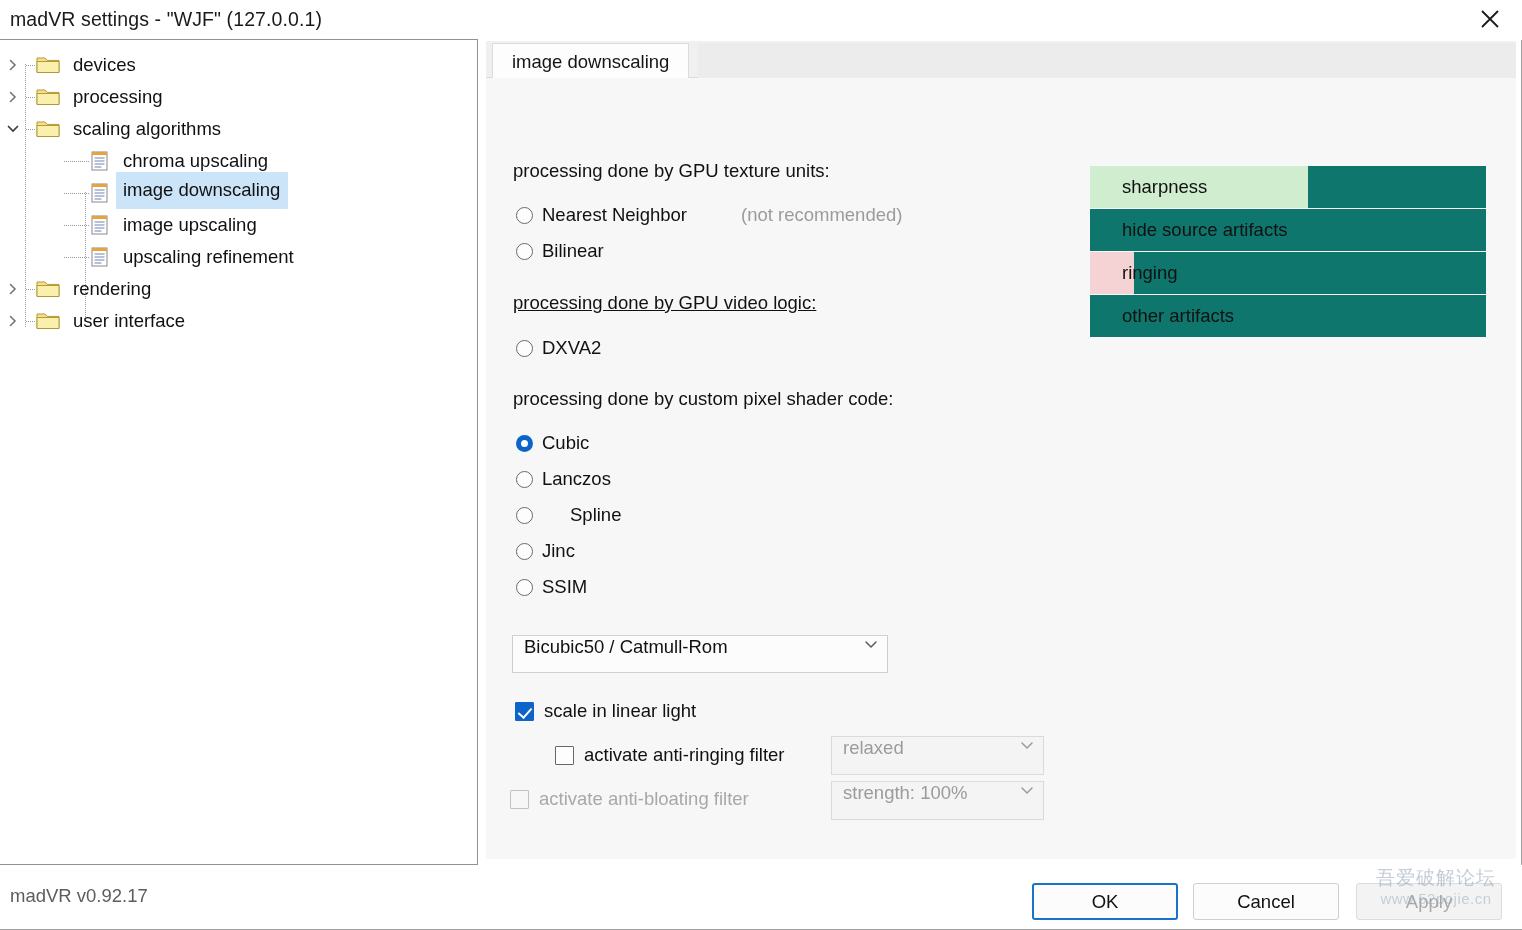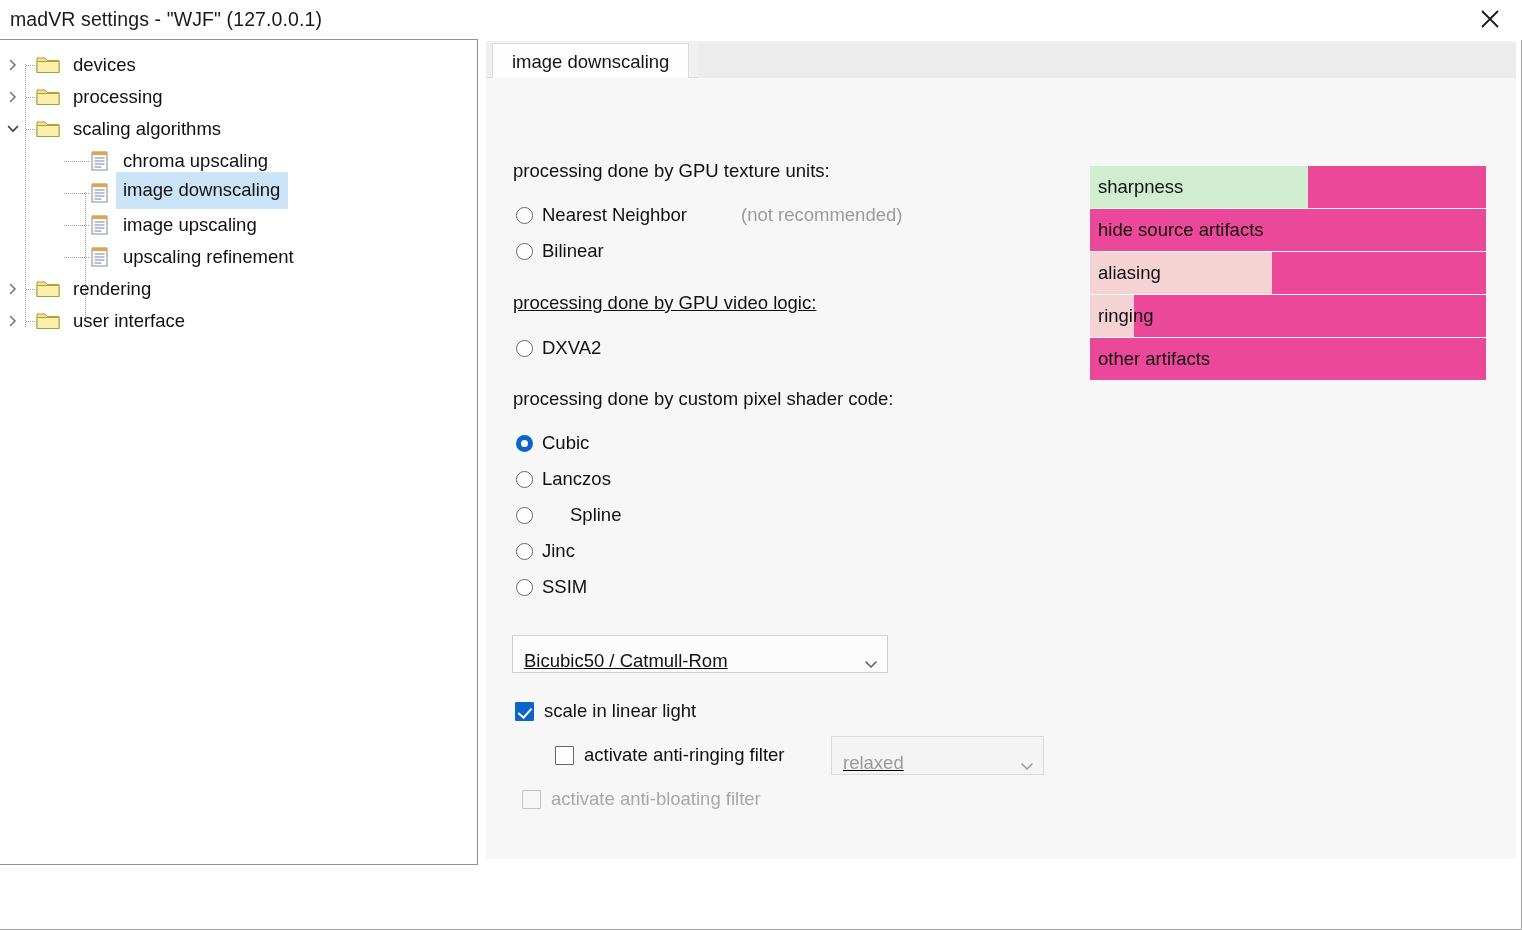--- a/index.html
+++ b/index.html
@@ -215,23 +215,22 @@
     color: #9b9b9b;
     white-space: nowrap;
   }
 
   
   .combo {
     position: absolute;
     background: #fcfcfc;
     border: 1px solid #cfcfcf;
     display: flex;
-    align-items: flex-end;
+    align-items: flex-start;
     cursor: default;
-    text-decoration: underline;
   }
   .combo .val {
     font-size: 18.5px;
     color: #111111;
     padding-left: 11px;
     flex: 1;
     white-space: nowrap;
     overflow: hidden;
   }
   .combo.disabled { background: #f4f4f4; border-color: #dadada; }
@@ -280,25 +279,26 @@
 
   
   .legend {
     position: absolute;
     left: 604px; top: 88px;
     width: 396px;
   }
   .lrow {
     position: relative;
     height: 42px;
-    background: #ec4899;
+    background: #0f766e;
     margin-bottom: 1px;
     display: flex;
     align-items: center;
     overflow: hidden;
+    padding-left: 24px;
   }
   .lbar {
     position: absolute;
     left: 0; top: 0; bottom: 0;
   }
   .ltext {
     position: relative;
     font-size: 18.5px;
     color: #111111;
     padding-left: 8px;
@@ -601,45 +601,61 @@
       </div>
       <div class="combo disabled" style="left:345px; top:658px; width:213px; height:39px;">
         <span class="val">relaxed</span>
         <span class="chev">
           <svg width="16" height="16" viewBox="0 0 16 16">
               <path d="M3 6 L8 11 L13 6" stroke="#9a9a9a" stroke-width="1.5" fill="none" stroke-linecap="round"></path>
             </svg>
         </span>
       </div>
 
-      <div class="cbrow" style="left:36px; top:710px;justify-content:flex-end;">
+      <div class="cbrow" style="left:24px; top:710px;justify-content:flex-end;">
         <span class="cbox dim"></span>
         <span class="cb-label dim">activate anti-bloating filter</span>
+      </div>
+      <div class="combo disabled" style="left:345px; top:703px; width:213px; height:39px;">
+        <span class="val">strength: 100%</span>
+        <span class="chev">
+          <svg width="16" height="16" viewBox="0 0 16 16">
+              <path d="M3 6 L8 11 L13 6" stroke="#9a9a9a" stroke-width="1.5" fill="none" stroke-linecap="round"></path>
+            </svg>
+        </span>
       </div>
 
       <div class="legend">
         <div class="lrow">
           <span class="lbar" style="width:55%; background:#d0edcf;"></span>
           <span class="ltext">sharpness</span>
         </div>
         <div class="lrow">
           <span class="lbar" style="width:0%; background:#f0f0f0;"></span>
           <span class="ltext">hide source artifacts</span>
         </div>
         <div class="lrow">
-          <span class="lbar" style="width:46%; background:#f5d2d4;"></span>
-          <span class="ltext">aliasing</span>
-        </div>
-        <div class="lrow">
           <span class="lbar" style="width:11%; background:#f5d2d4;"></span>
           <span class="ltext">ringing</span>
         </div>
         <div class="lrow">
           <span class="lbar" style="width:0%; background:#f0f0f0;"></span>
           <span class="ltext">other artifacts</span>
         </div>
       </div>
 
     </div>
   </div>
 
+  <div class="footer">
+    <div class="version">madVR v0.92.17</div>
+
+    <div class="btn primary" style="left:1032px; width:146px;">OK</div>
+    <div class="btn" style="left:1193px; width:146px;">Cancel</div>
+    <div class="btn disabled" style="left:1356px; width:146px;">Apply</div>
+
+    <div class="watermark">
+      <div class="wm1">吾爱破解论坛</div>
+      <div class="wm2">www.52pojie.cn</div>
+    </div>
+  </div>
 
 </div>
 
 </body></html>

